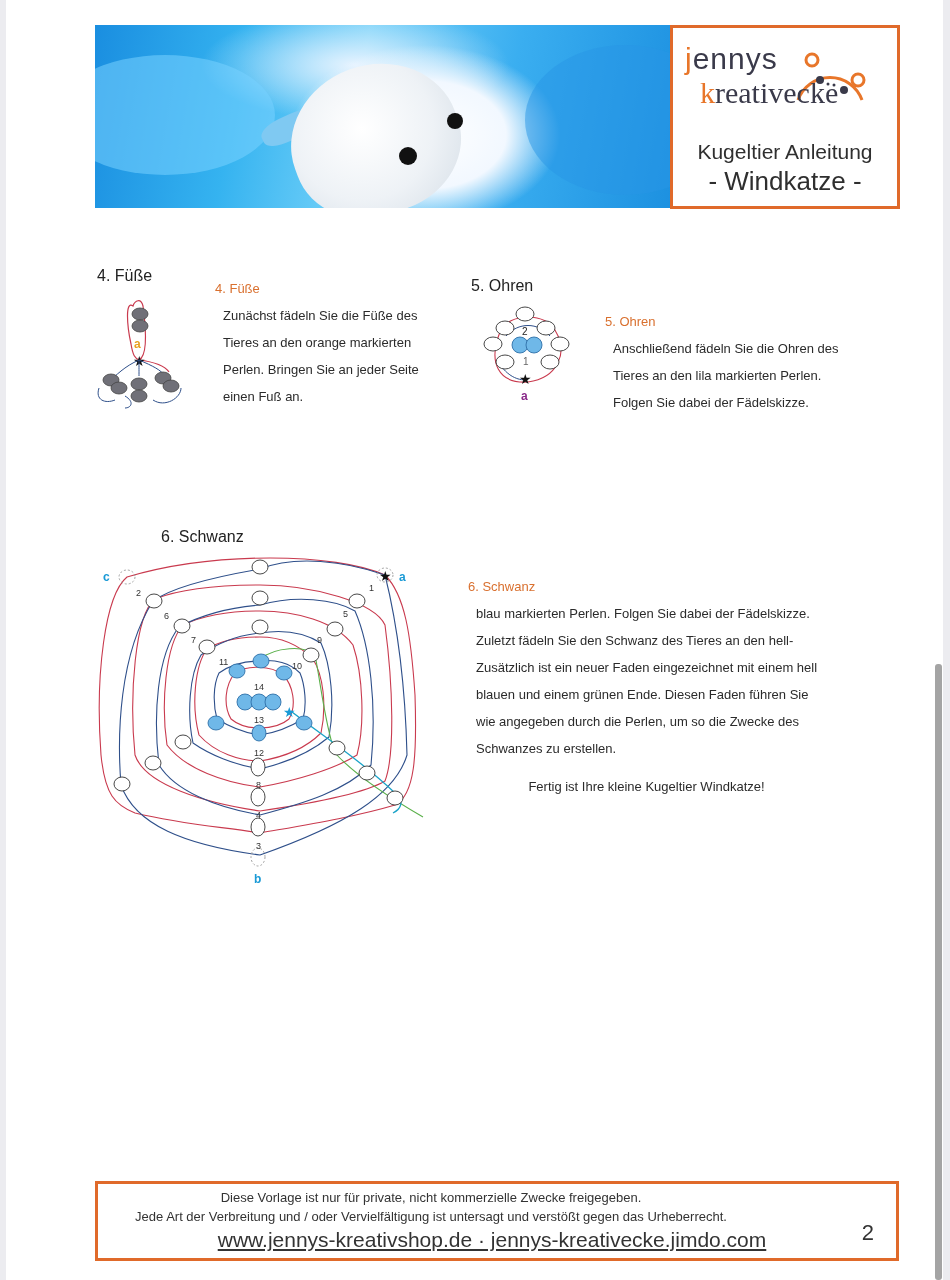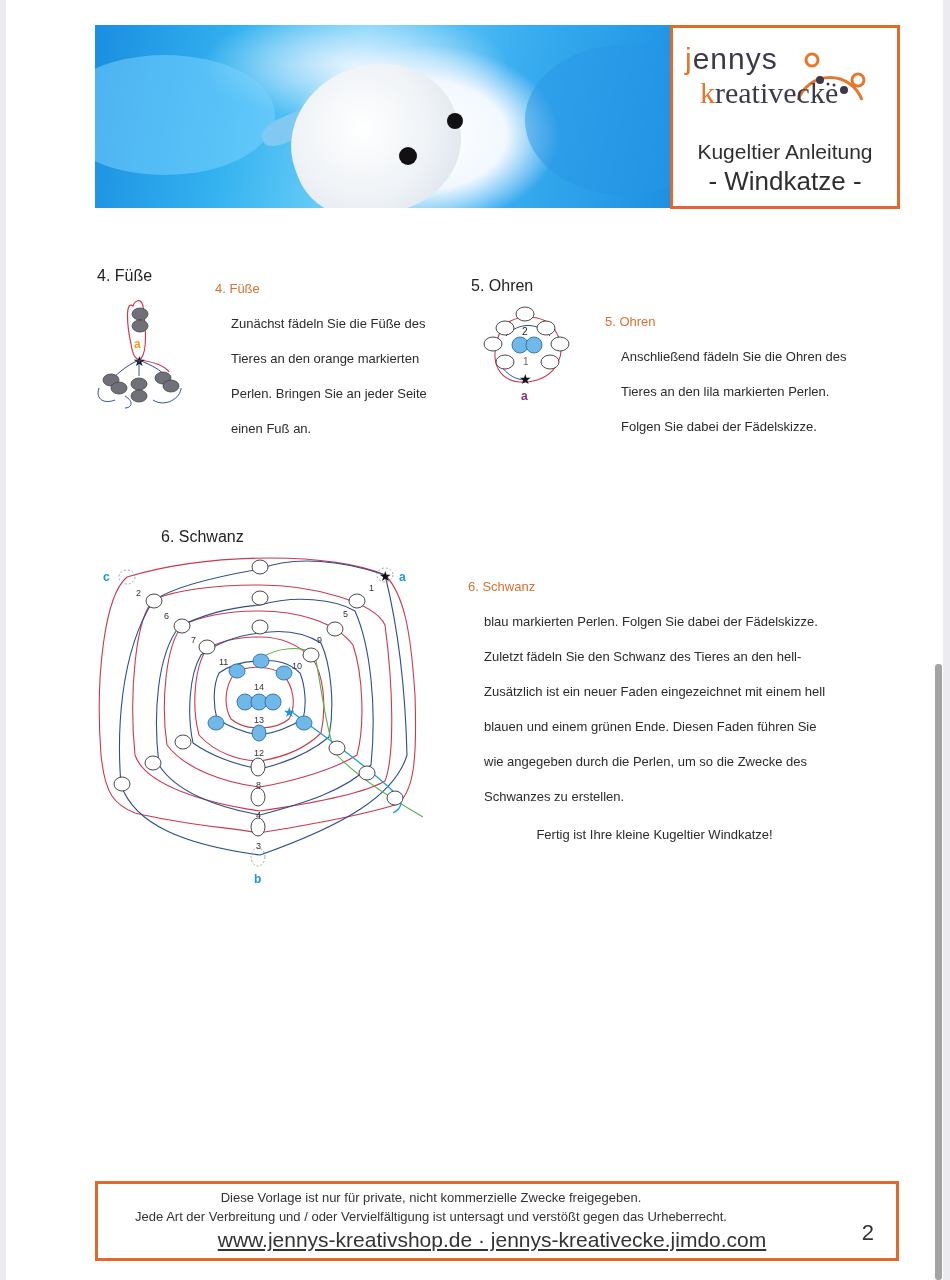--- a/index.html
+++ b/index.html
@@ -20,21 +20,21 @@
   .logo-top{position:absolute;left:12px;top:16px;font-family:Liberation Sans, sans-serif;font-size:30px;line-height:30px;color:#3a3a4a;letter-spacing:1px;}
   .logo-bot{position:absolute;left:12px;top:50px;font-family:Liberation Serif, serif;font-size:30px;line-height:30px;color:#3a3a4a;letter-spacing:0px;margin-left:15px;}
   .logo-orange{color:#e8762a;}
   .bear{position:absolute;left:117px;top:12px;width:80px;height:70px;}
   .logo-sub{position:absolute;left:0;width:224px;text-align:center;color:#2f2f2f;}
   .logo-sub1{top:112px;font-size:21px;}
   .logo-sub2{top:138px;font-size:26px;}
   .heading{position:absolute;font-size:16px;color:#222;}
   .step-title{font-size:13px;color:#d9702f;display:block;}
   .step-text{position:absolute;font-size:13px;line-height:19px;color:#2b2b2b;}
-  .step-text p{margin:16px;}
+  .step-text p{margin:8px;}
   svg text{font-family:"Liberation Sans",sans-serif;}
   .footer{position:absolute;left:95px;top:1181px;width:798px;height:74px;border:3px solid #e06a2a;background:#fff;}
   .foot1,.foot2{position:absolute;left:0;width:666px;text-align:center;font-size:13px;color:#333;}
   .foot1{top:6px;}
   .foot2{top:25px;}
   .foot-url{position:absolute;left:0;width:788px;text-align:center;top:44px;font-size:21px;color:#333;text-decoration:underline;}
   .page-num{position:absolute;right:22px;top:36px;font-size:22px;color:#333;}
 </style>
 </head>
 <body>

